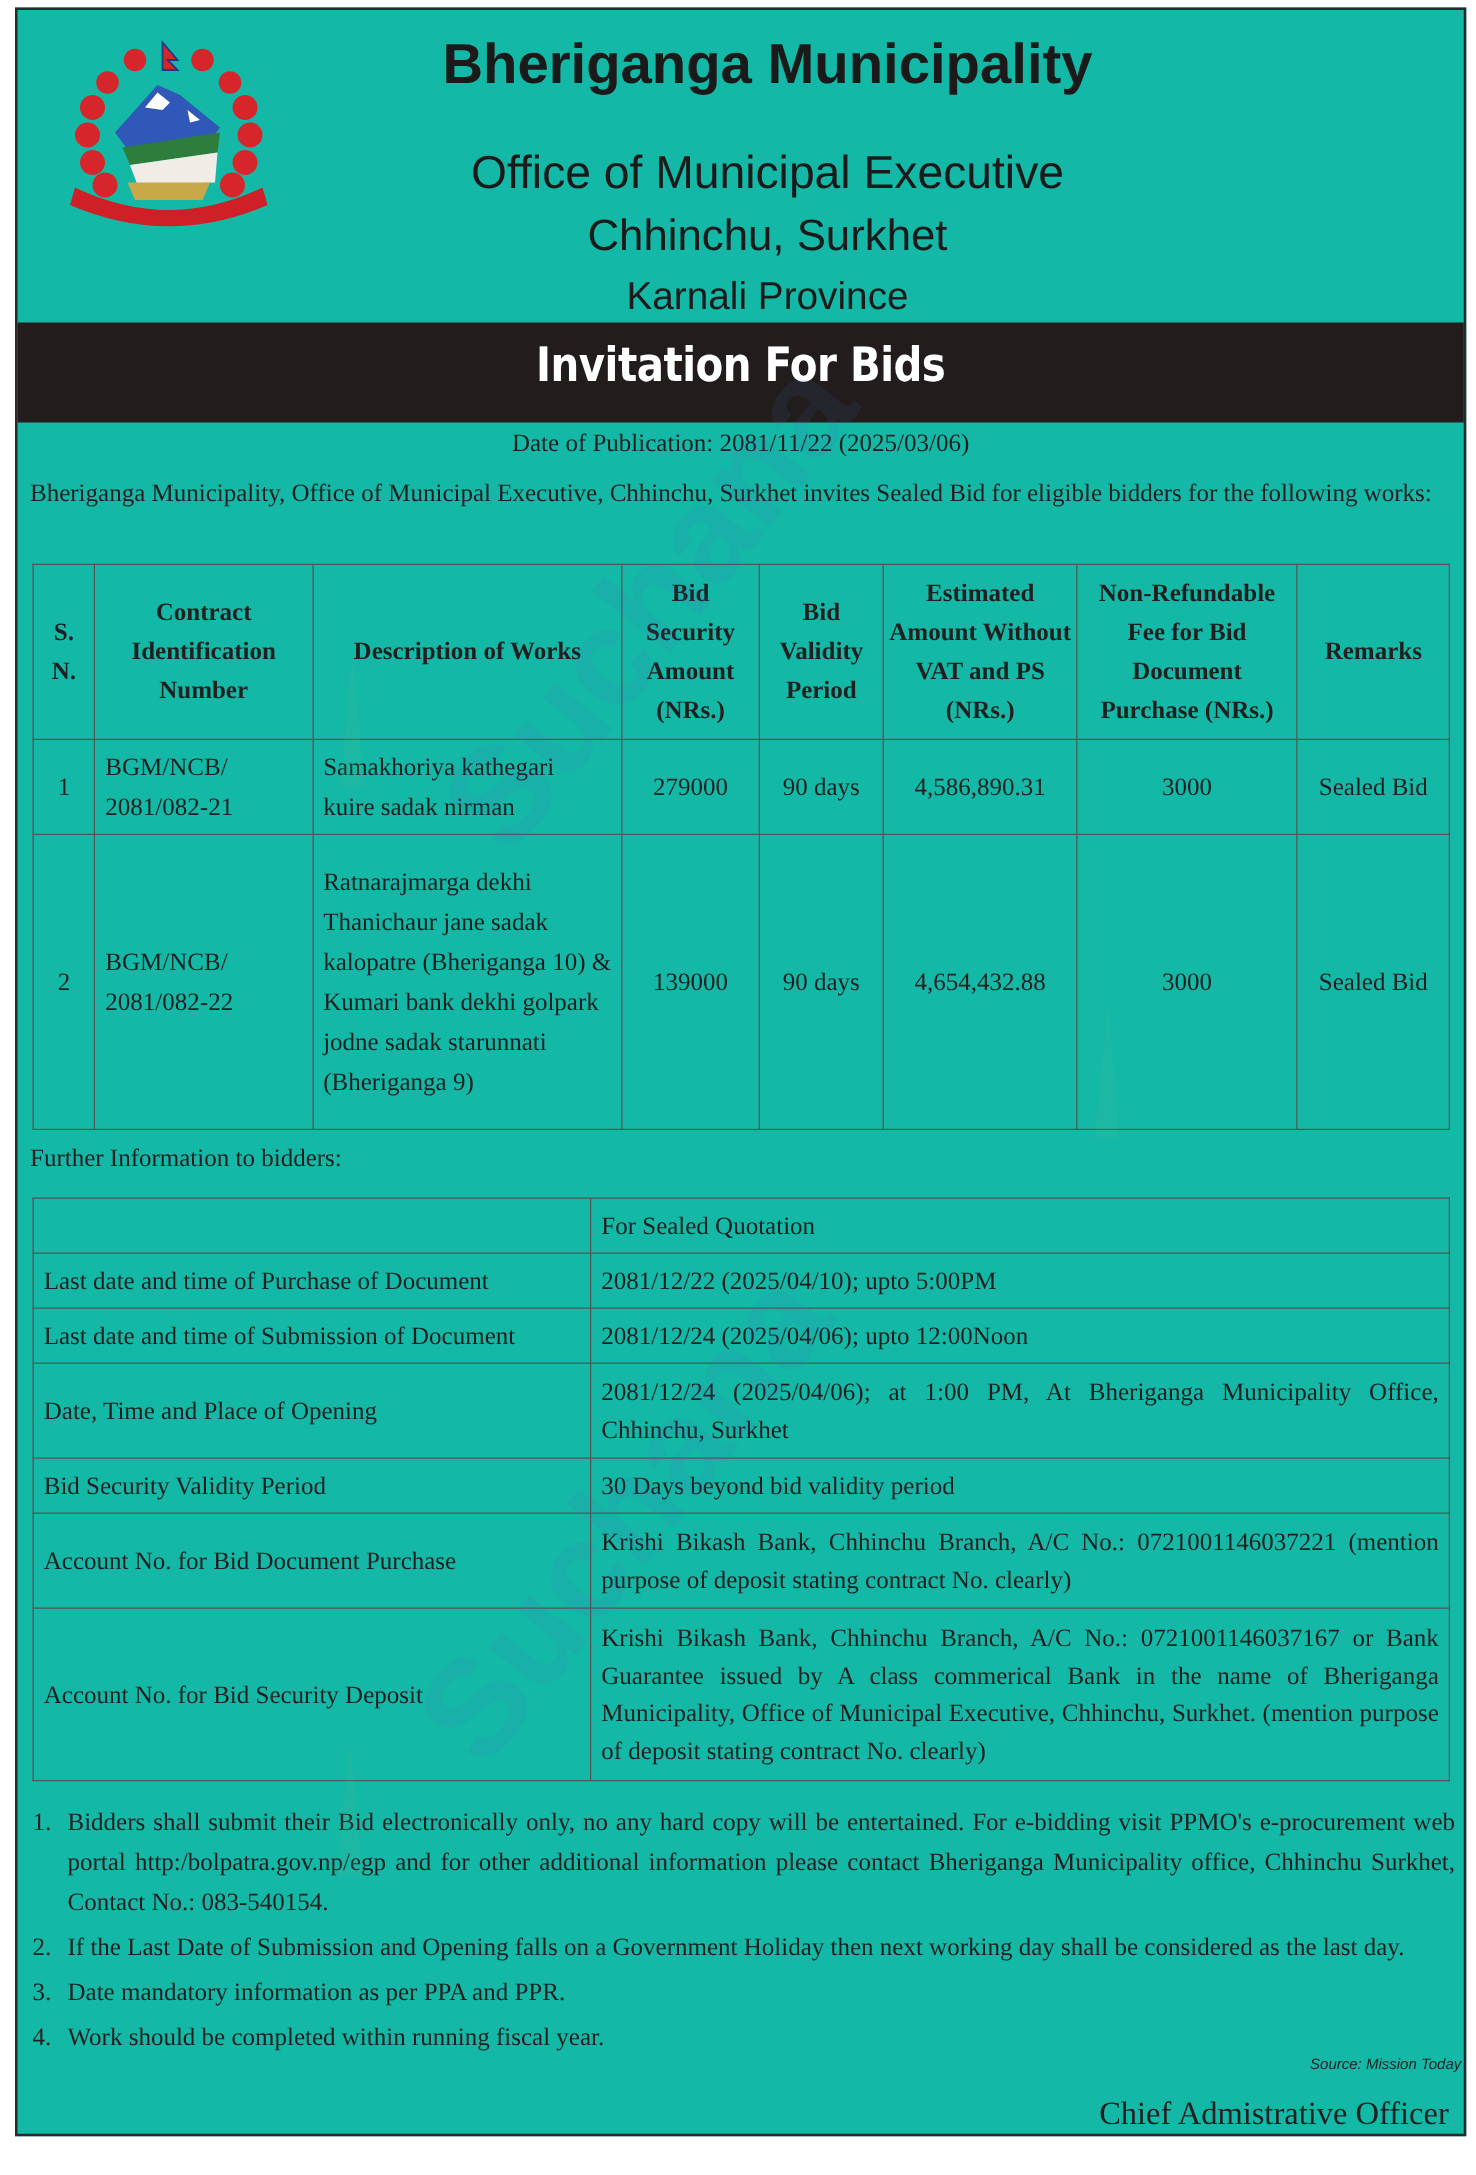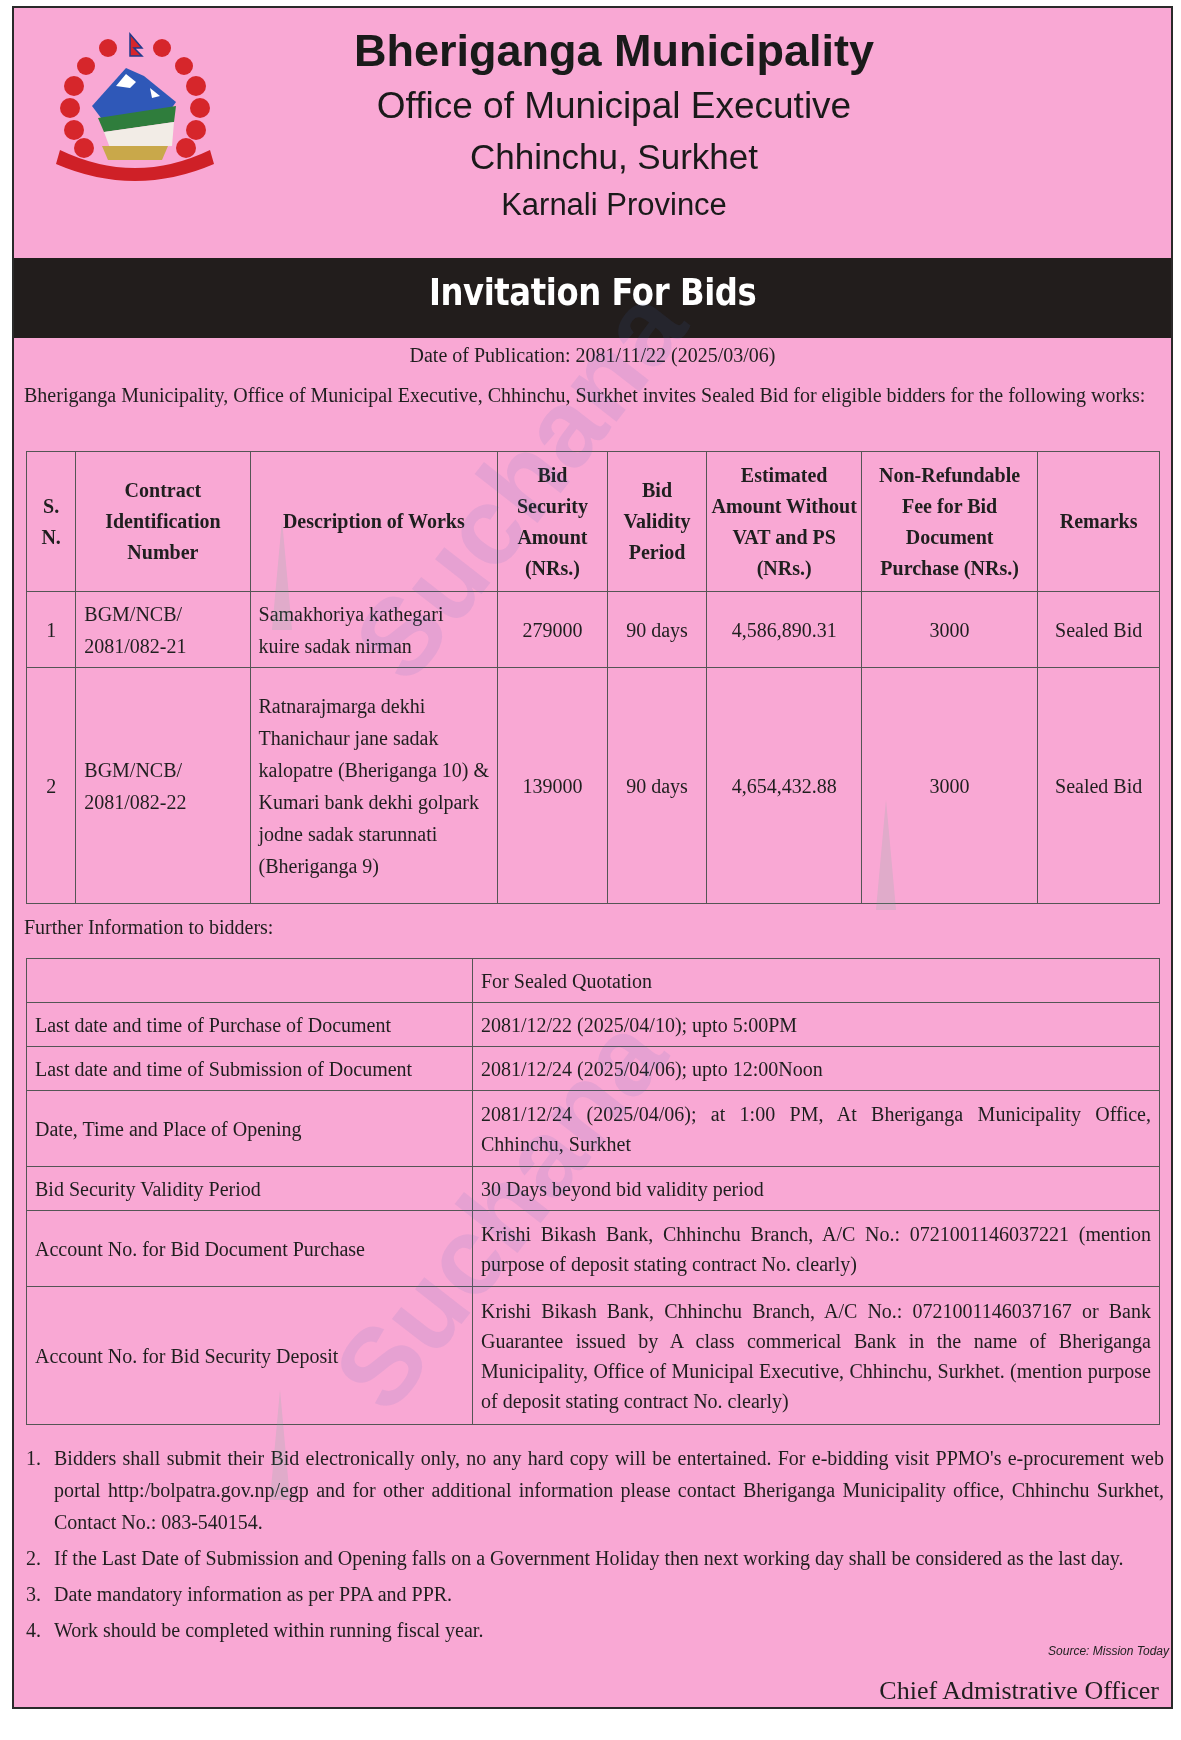--- a/index.html
+++ b/index.html
@@ -1,29 +1,29 @@
 <!DOCTYPE html>
 <html><head>
   <meta charset="utf-8">
   <style>
     * { box-sizing: border-box; margin: 0; padding: 0; }
     html, body { width: 1181px; height: 1740px; background: #ffffff; overflow: hidden; }
     body { position: relative; font-family: "Liberation Serif", serif; color: #1f1f1f; }
 
     .frame {
       position: absolute; left: 12px; top: 6px; width: 1161px; height: 1703px;
-      border: 2px solid #2a2a2a; background: #f9a8d4;
+      border: 2px solid #2a2a2a; background: #14b8a6;
     }
 
     
     .header { position: absolute; left: 0; top: 0; width: 1157px; height: 250px; }
     .emblem { position: absolute; left: 32px; top: 18px; width: 178px; height: 160px; }
     .title-block { position: absolute; left: 200px; top: 14px; width: 800px; text-align: center; font-family: "Liberation Sans", sans-serif; color: #1a1a1a; }
     .title-main { font-size: 45px; font-weight: bold; line-height: 58px; }
-    .title-sub1 { font-size: 37px; line-height: 52px; }
+    .title-sub1 { font-size: 37px; line-height: 52px; margin-top: 32px; }
     .title-sub2 { font-size: 35px; line-height: 50px; }
     .title-sub3 { font-size: 31px; line-height: 46px; }
 
     .banner {
       position: absolute; left: 0; top: 250px; width: 1157px; height: 80px;
       background: #221d1c; color: #fff; text-align: center;
       font-family: "DejaVu Sans", sans-serif; font-weight: bold; font-size: 38px; line-height: 68px;
       letter-spacing: -0.5px;
     }
     .banner span { display: inline-block; transform: scaleX(0.85); }

